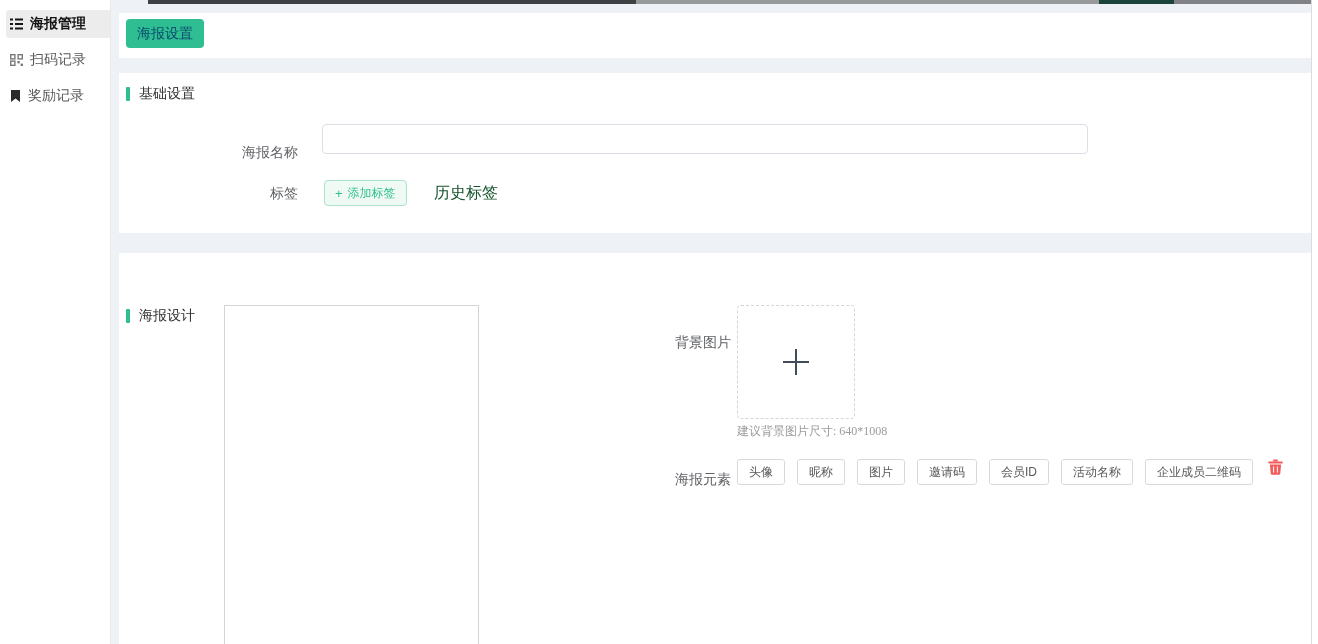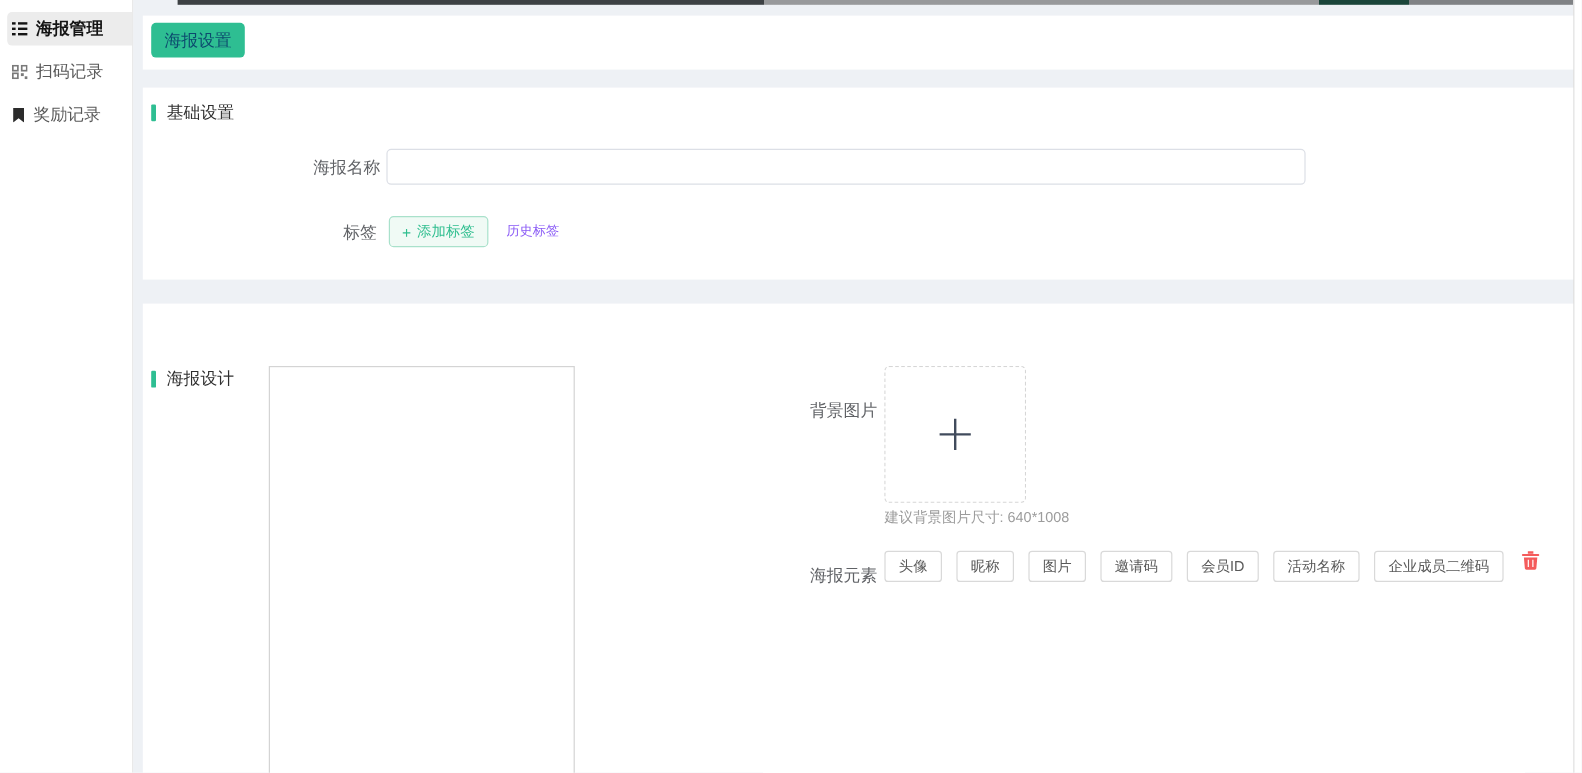--- a/index.html
+++ b/index.html
@@ -53,51 +53,51 @@
     position:absolute;left:7px;display:flex;align-items:center;gap:9px;
     font-size:14px;font-weight:normal;color:#2f2f2f;
   }
   .section-hd .bar{width:4px;height:14px;background:#2ebe92;border-radius:1px;}
   .panel-basic .section-hd{top:12px;}
   .panel-design .section-hd{top:18px;margin-top:36px;}
 
   .form-label{
     position:absolute;color:#606266;font-size:14px;text-align:right;white-space:nowrap;
   }
-  .lbl-name{left:0;width:179px;top:51px;line-height:30px;margin-left:19px;}
+  .lbl-name{left:0;width:179px;top:64px;line-height:30px;}
   .input-name{
     position:absolute;left:203px;top:51px;width:766px;height:30px;
     box-sizing:border-box;border:1px solid #dcdfe6;border-radius:4px;
     padding:0 10px;font-size:14px;color:#333;outline:none;background:#fff;
   }
-  .lbl-tag{left:0;width:179px;top:107px;line-height:26px;margin-left:16px;}
+  .lbl-tag{left:0;width:179px;top:107px;line-height:26px;}
   .btn-add-tag{
     position:absolute;left:205px;top:107px;height:26px;box-sizing:border-box;
     display:inline-flex;align-items:center;gap:5px;padding:0 10px;
     background:#f0faf5;border:1px solid #a9e1cb;border-radius:4px;
     color:#2fbe8f;font-size:12px;cursor:pointer;
   }
   .btn-add-tag .plus{font-size:13px;line-height:1;}
   .link-history{
-    position:absolute;left:303px;top:107px;line-height:26px;
-    font-size:11px;color:#8b5cf6;cursor:pointer;
+    position:absolute;left:315px;top:107px;line-height:26px;
+    font-size:16px;color:#14532d;cursor:pointer;
   }
 
   
   .preview-canvas{
     position:absolute;left:105px;top:52px;width:253px;height:560px;
     background:#fff;border:1px solid #d4d4d4;
   }
   .lbl-bgimg{left:556px;width:56px;top:57px;line-height:16px;margin-top:24px;}
   .upload-box{
     position:absolute;left:618px;top:52px;width:118px;height:114px;
     box-sizing:border-box;border:1px dashed #d6d6d6;border-radius:4px;background:#fff;
     display:flex;align-items:center;justify-content:center;cursor:pointer;
   }
-  .upload-hint{position:absolute;left:618px;top:170px;font-size:12px;color:#9c9c9c;white-space:nowrap;}
+  .upload-hint{position:absolute;left:618px;top:170px;font-size:12px;color:#9c9c9c;white-space:nowrap;font-family:Liberation Serif, serif;}
   .lbl-elems{left:556px;width:56px;top:213px;line-height:26px;}
   .elements-row{
     position:absolute;left:618px;top:206px;display:flex;align-items:flex-start;gap:12px;
   }
   .elem-btn{
     height:26px;box-sizing:border-box;line-height:24px;padding:0 11px;
     background:#fff;border:1px solid #d9d9d9;border-radius:3px;
     font-size:12px;color:#595959;white-space:nowrap;cursor:pointer;
   }
   .trash{margin-left:3px;display:flex;align-items:center;cursor:pointer;}

